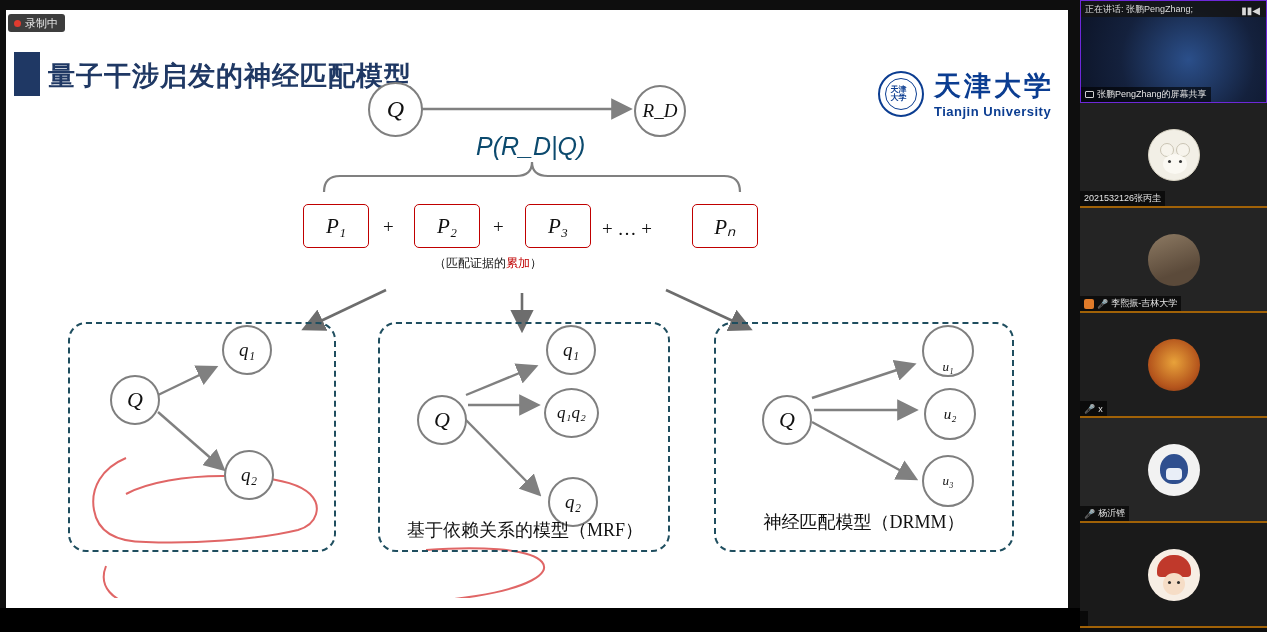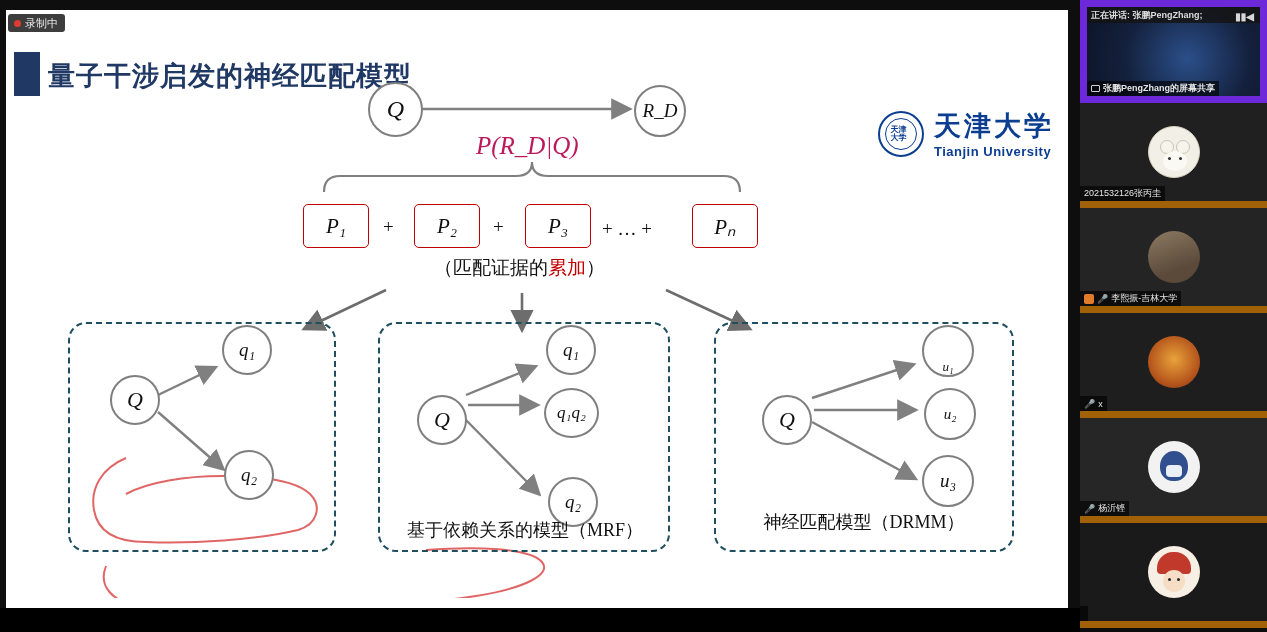--- a/index.html
+++ b/index.html
@@ -66,21 +66,21 @@
     left: 42px; top: 16px;
     font-size: 27px;
     font-weight: bold;
     color: #1f3864;
     letter-spacing: 1px;
     white-space: nowrap;
   }
   .logo-wrap {
     position: absolute;
     right: 14px; top: 26px;
-    display: flex; align-items: center; gap: 10px; margin-top: 40px;
+    display: flex; align-items: center; gap: 10px;
   }
   .logo-seal {
     width: 46px; height: 46px;
     border-radius: 50%;
     border: 2px solid #0b3d91;
     background: #fff;
     position: relative;
   }
   .logo-seal::after {
     content: "";
@@ -136,29 +136,29 @@
     color: #111;
   }
   .plus-sign {
     position: absolute;
     font-size: 19px;
     color: #111;
     font-family: "Liberation Serif", serif;
   }
   .math-label {
     position: absolute;
-    font-family: Liberation Serif, serif;
+    font-family: Liberation Sans, sans-serif;
     font-style: italic;
-    color: #be185d;
+    color: #0c4a6e;
   }
   .cn-label {
     position: absolute;
     font-family: "Liberation Serif", serif;
     color: #111;
-    font-size: 19px;
+    font-size: 12px;
     white-space: nowrap;
   }
   .cn-label .accent { color: #c00000; }
   .dash-group {
     position: absolute;
     border: 2.5px dashed #1f4e5f;
     border-radius: 18px;
   }
   .group-caption {
     position: absolute;
@@ -180,27 +180,26 @@
     left: 1080px; top: 0;
     width: 187px; height: 632px;
     background: #0d0d0d;
     overflow: hidden;
   }
   .tile {
     position: relative;
     width: 187px;
     height: 105px;
     background: #1c1c1c;
-    border-bottom: 7px solid #a16207;
+    border-bottom: 2px solid #a16207;
     overflow: hidden;
   }
   .tile.active {
-    border: 7px solid #6d28d9;
+    border: 1px solid #6d28d9;
     height: 105px;
-    font-weight: bold;
   }
   .tile .speak-banner {
     position: absolute;
     left: 0; top: 0; right: 0;
     height: 16px;
     background: rgba(20,20,20,0.85);
     color: #dcdcdc;
     font-size: 9px;
     display: flex; align-items: center; gap: 4px;
     padding: 0 4px;
@@ -376,21 +375,21 @@
       <div class="dash-group" style="left:708px; top:312px; width:300px; height:230px;"></div>
       <div class="node-circle" style="left:756px; top:385px; width:50px; height:50px; font-size:22px;">
         <span>Q</span>
       </div>
       <div class="node-circle" style="left:916px; top:315px; width:52px; height:52px; font-size:13px;align-items:flex-end;">
         <span>u₁</span>
       </div>
       <div class="node-circle" style="left:918px; top:378px; width:52px; height:52px; font-size:15px;">
         <span>u₂</span>
       </div>
-      <div class="node-circle" style="left:916px; top:445px; width:52px; height:52px; font-size:19px;">
+      <div class="node-circle" style="left:916px; top:445px; width:52px; height:52px; font-size:13px;">
         <span>u₃</span>
       </div>
       <div class="group-caption" style="left:712px; top:500px; width:292px;">神经匹配模型（DRMM）</div>
 
     </div>
 
     <div id="bottom-bar"></div>
   </div>
 
   <div id="participants">

